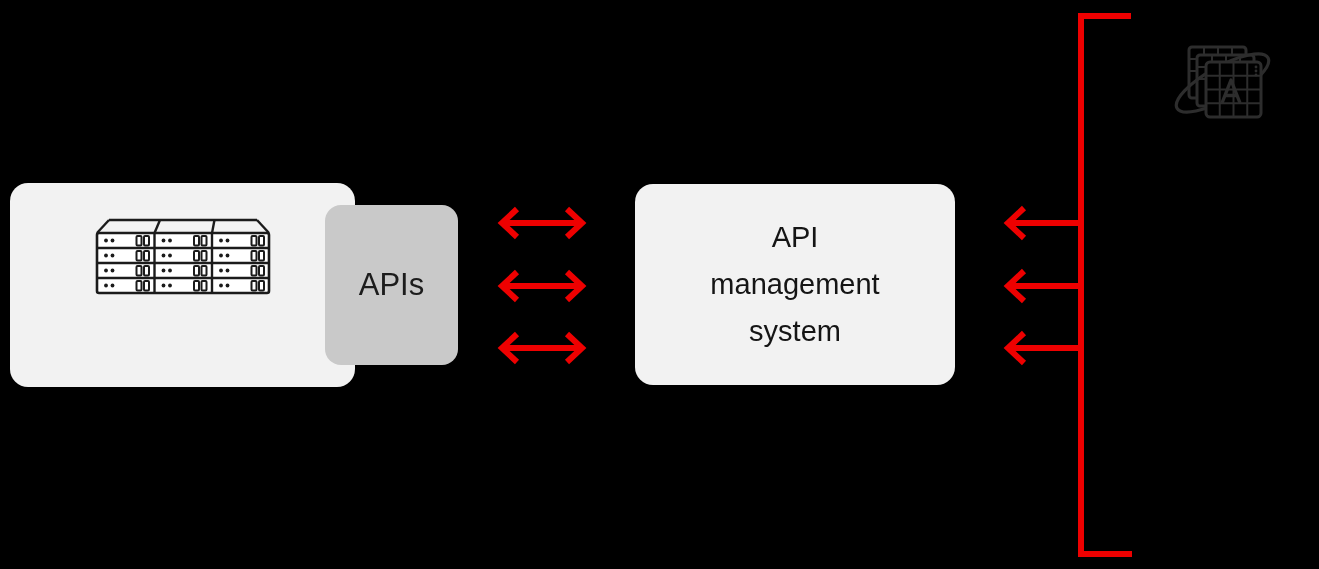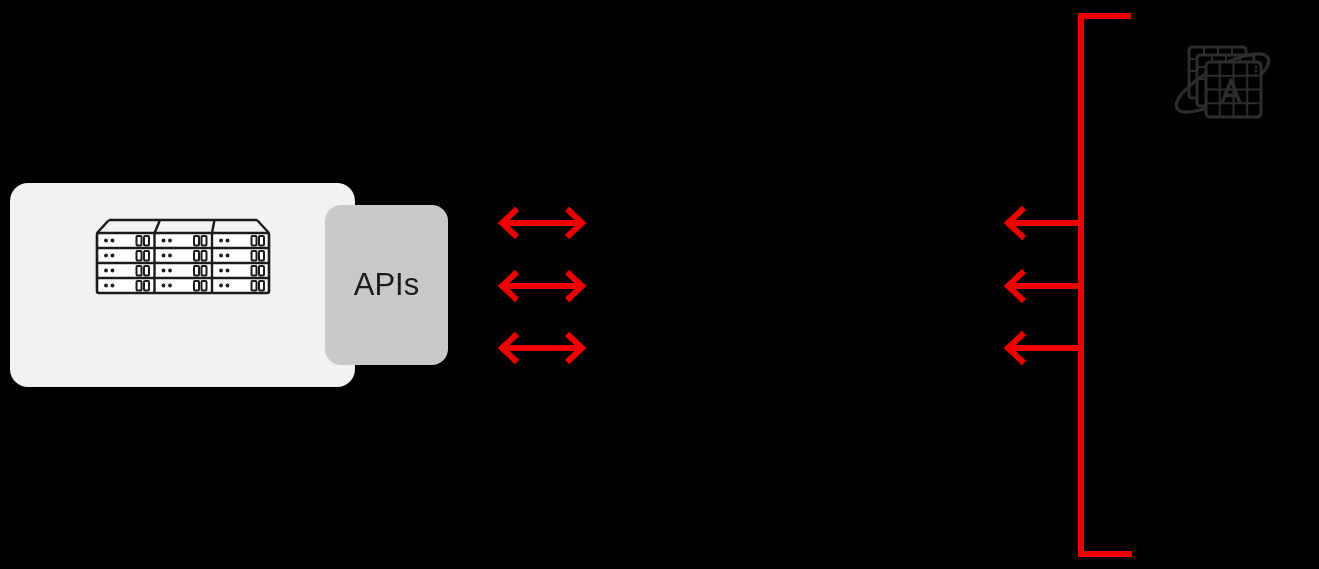--- a/index.html
+++ b/index.html
@@ -3,21 +3,21 @@
 <meta charset="utf-8">
 <style>
   html,body{margin:0;padding:0;background:#000;}
   .stage{position:relative;width:1319px;height:569px;background:#000000;overflow:hidden;
          font-family:"Liberation Sans", sans-serif;}
   .node{position:absolute;background:#f2f2f2;border-radius:18px;}
   .backend{left:10px;top:183px;width:345px;height:204px;z-index:1;
            display:flex;flex-direction:column;align-items:center;}
   .backend svg{margin-top:34px;}
   .backend-label{margin-top:20px;font-size:28px;color:#151515;letter-spacing:.2px;}
-  .apis{left:325px;top:205px;width:123px;height:160px;z-index:2;background:#c9c9c9;
+  .apis{left:325px;top:205px;width:133px;height:160px;z-index:2;background:#c9c9c9;
         border-radius:16px;display:flex;align-items:center;justify-content:center;}
   .apis-label{font-size:31px;color:#1c1c1c;}
   .mgmt{left:635px;top:184px;width:320px;height:201px;
         display:flex;flex-direction:column;align-items:center;justify-content:center;}
   .mgmt-line{font-size:29px;line-height:47px;color:#151515;text-align:center;}
   .abs{position:absolute;}
   .red-stroke{stroke:#ee0000;stroke-width:6;fill:none;stroke-linecap:butt;stroke-linejoin:miter;}
   .ink{stroke:#1b1b1b;fill:none;stroke-width:2.4;}
   .ink-fill{fill:#1b1b1b;stroke:none;}
   .unit-slot{fill:none;stroke:#1b1b1b;stroke-width:2;}
@@ -84,20 +84,25 @@
       <path class="red-stroke" d="M20,69 L5,83 L20,97"></path>
       <path class="red-stroke" d="M70,69 L85,83 L70,97"></path>
     </g>
     <g>
       <line class="red-stroke" x1="6" y1="145" x2="84" y2="145"></line>
       <path class="red-stroke" d="M20,131 L5,145 L20,159"></path>
       <path class="red-stroke" d="M70,131 L85,145 L70,159"></path>
     </g>
   </svg>
 
+  <div class="node mgmt">
+    <div class="mgmt-line">API</div>
+    <div class="mgmt-line">management</div>
+    <div class="mgmt-line">system</div>
+  </div>
 
   <svg class="abs" style="left:1000px;top:10px;" width="140" height="550" viewBox="0 0 140 550">
     <path class="red-stroke" d="M131,6 L81,6 L81,544 L132,544"></path>
     <g>
       <line class="red-stroke" x1="81" y1="213" x2="10" y2="213"></line>
       <path class="red-stroke" d="M24,198 L8,213 L24,228"></path>
     </g>
     <g>
       <line class="red-stroke" x1="81" y1="276" x2="10" y2="276"></line>
       <path class="red-stroke" d="M24,261 L8,276 L24,291"></path>

